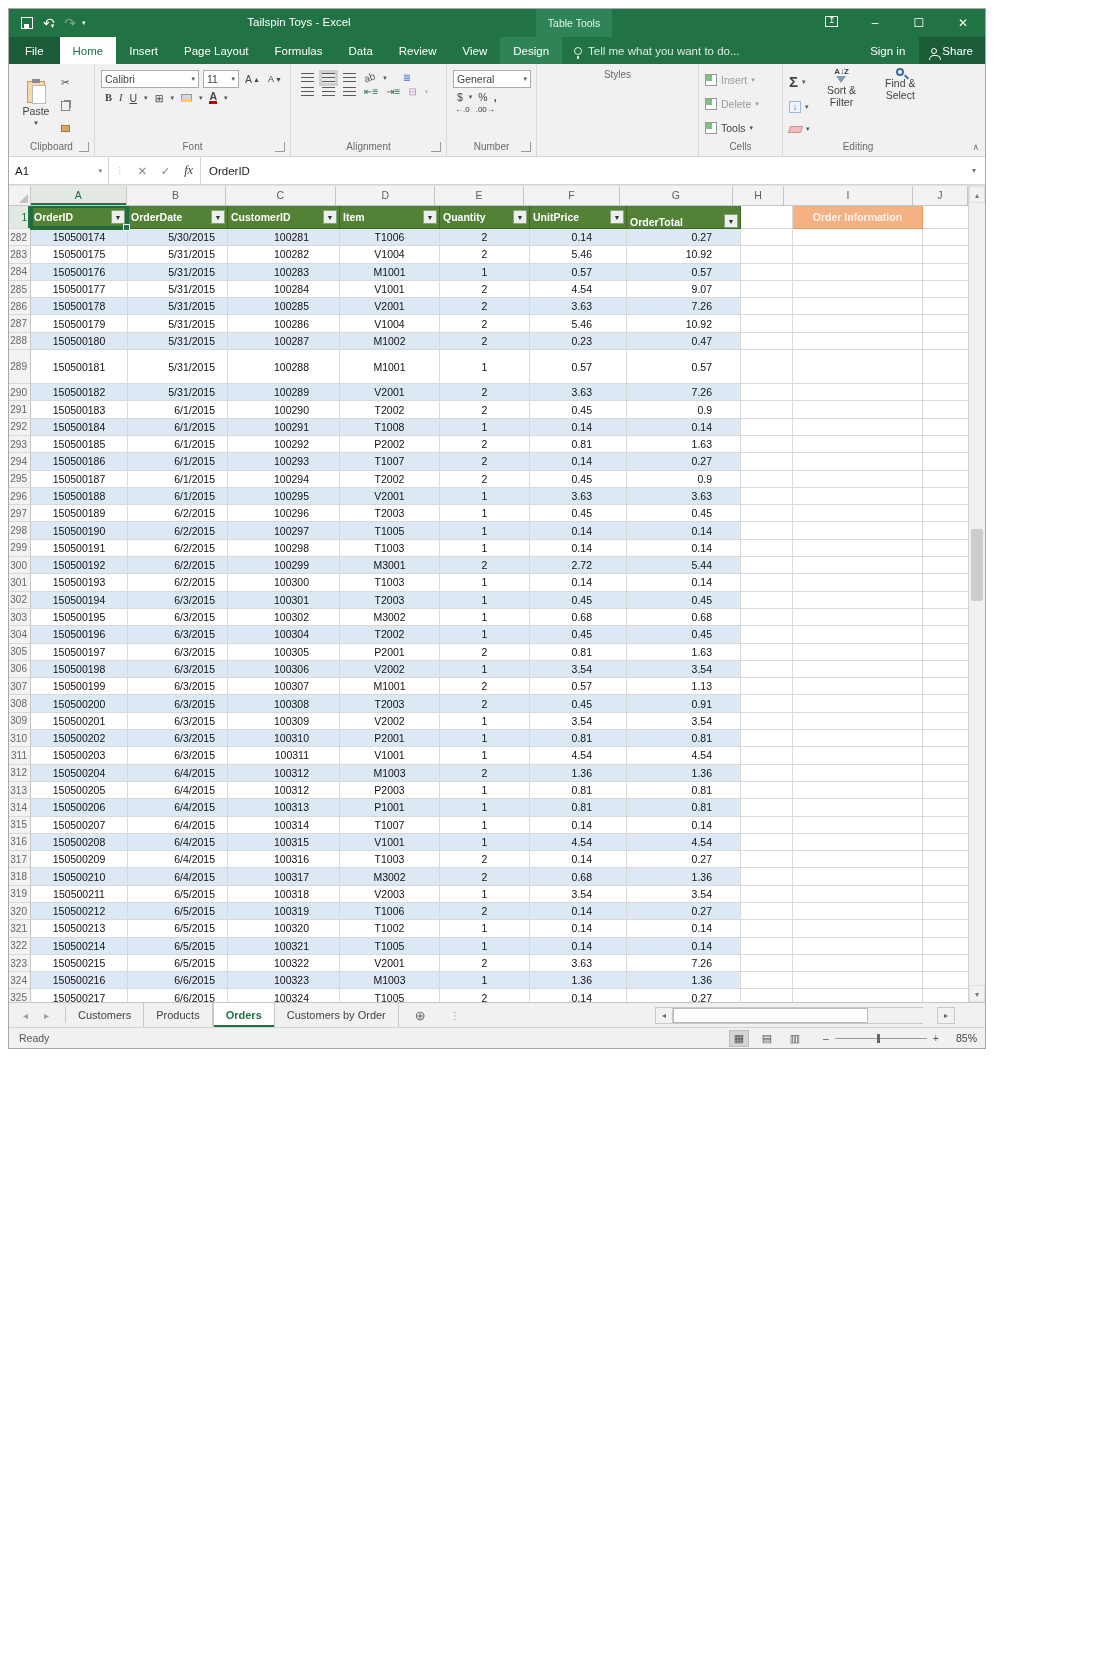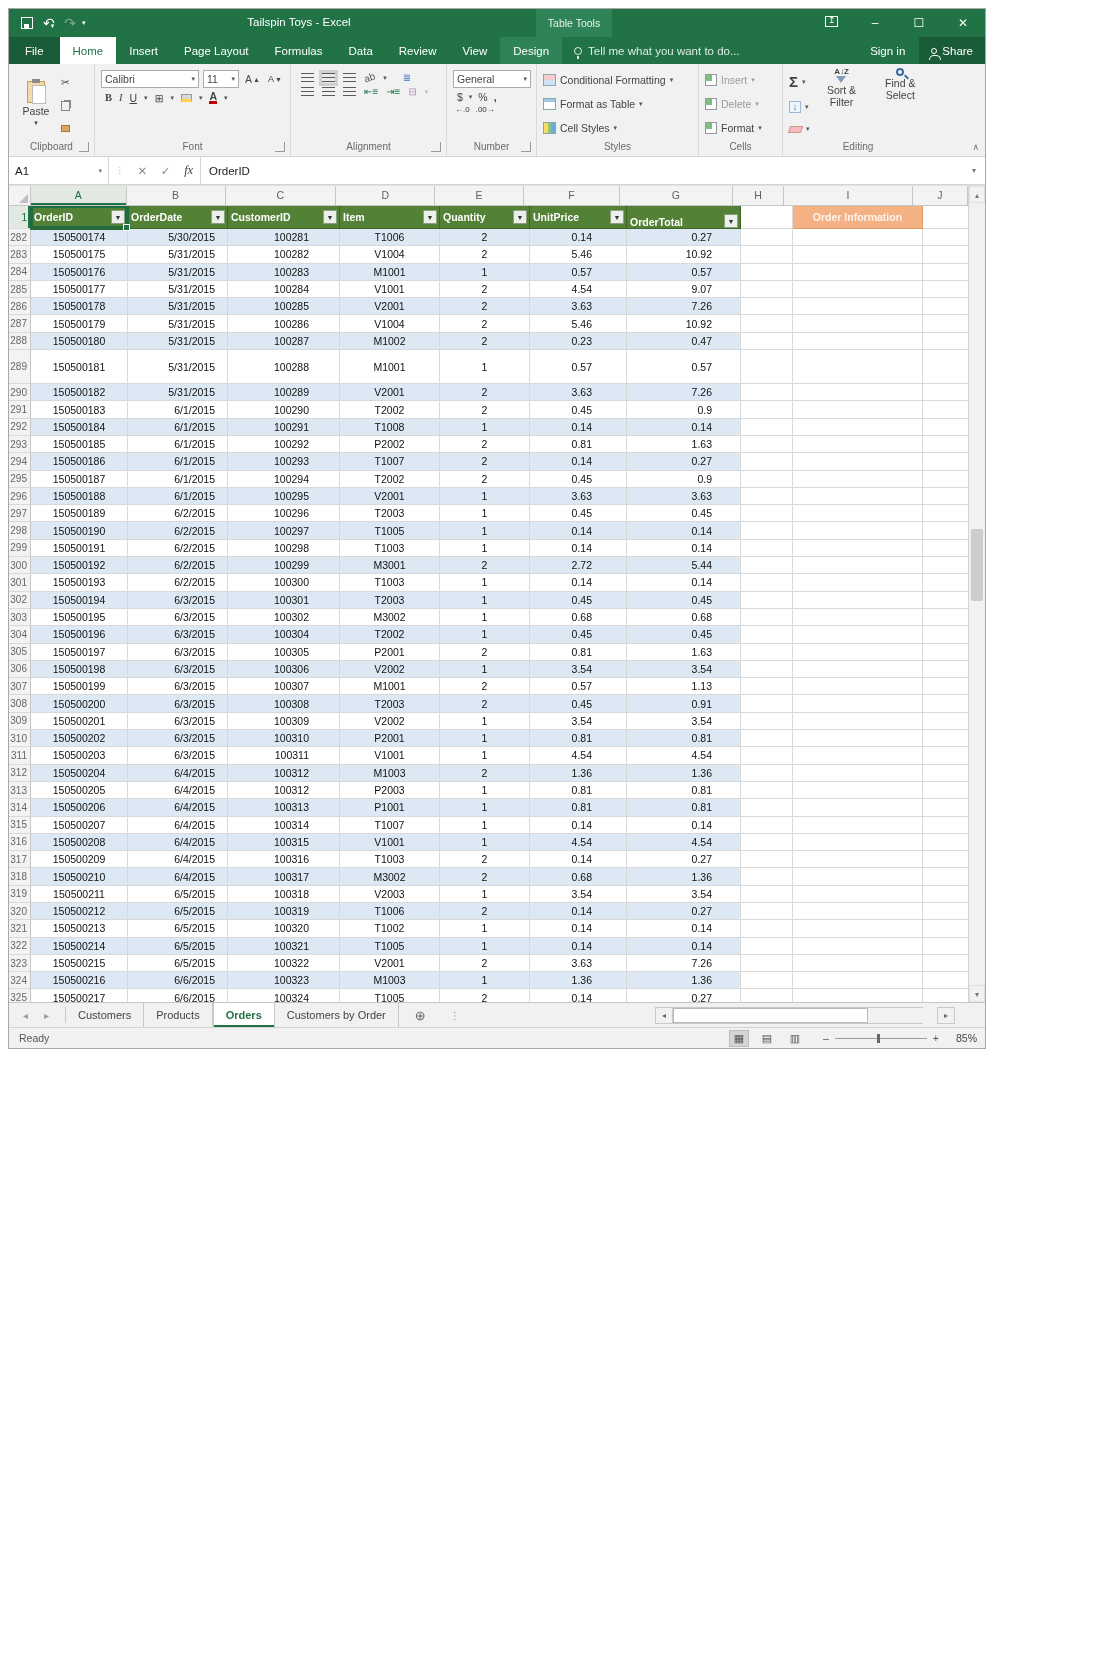--- a/index.html
+++ b/index.html
@@ -276,55 +276,38 @@
         </div>
         <div class="srow" style="gap:6px;padding-left:2px">
           <span class="decim">←.0</span>
           <span class="decim">.00→</span>
         </div>
       </div>
       <div class="rlabel"><span>Number</span><span class="launcher"></span></div>
     </div>
 
     <div class="rgroup" style="width:162px">
-      <div class="fgrid" style="flex:1;justify-content:space-around">
-        <div class="srow">
-            <span class="sicon"></span>
-            <span>Conditional Formatting</span>
-            <span style="font-size:7px;color:#555">▾</span>
-          </div>
-        <div class="srow">
-            <span class="sicon t2"></span>
-            <span>Format as Table</span>
-            <span style="font-size:7px;color:#555">▾</span>
-          </div>
-        <div class="srow">
-            <span class="sicon t3"></span>
-            <span>Cell Styles</span>
-            <span style="font-size:7px;color:#555">▾</span>
-          </div>
-      </div>
       <div class="rlabel"><span>Styles</span></div>
     </div>
 
     <div class="rgroup" style="width:84px">
       <div class="fgrid" style="flex:1;justify-content:space-around">
         <div class="srow greytxt">
             <span class="cicon"></span>
             <span>Insert</span>
             <span style="font-size:7px">▾</span>
           </div>
         <div class="srow greytxt">
             <span class="cicon"></span>
             <span>Delete</span>
             <span style="font-size:7px">▾</span>
           </div>
         <div class="srow">
             <span class="cicon"></span>
-            <span>Format</span>
+            <span>Tools</span>
             <span style="font-size:7px;color:#555">▾</span>
           </div>
       </div>
       <div class="rlabel"><span>Cells</span></div>
     </div>
 
     <div class="rgroup" style="width:150px;border-right:none">
       <div class="rbody" style="gap:4px">
         <div class="fgrid" style="justify-content:space-around">
           <div class="srow">

